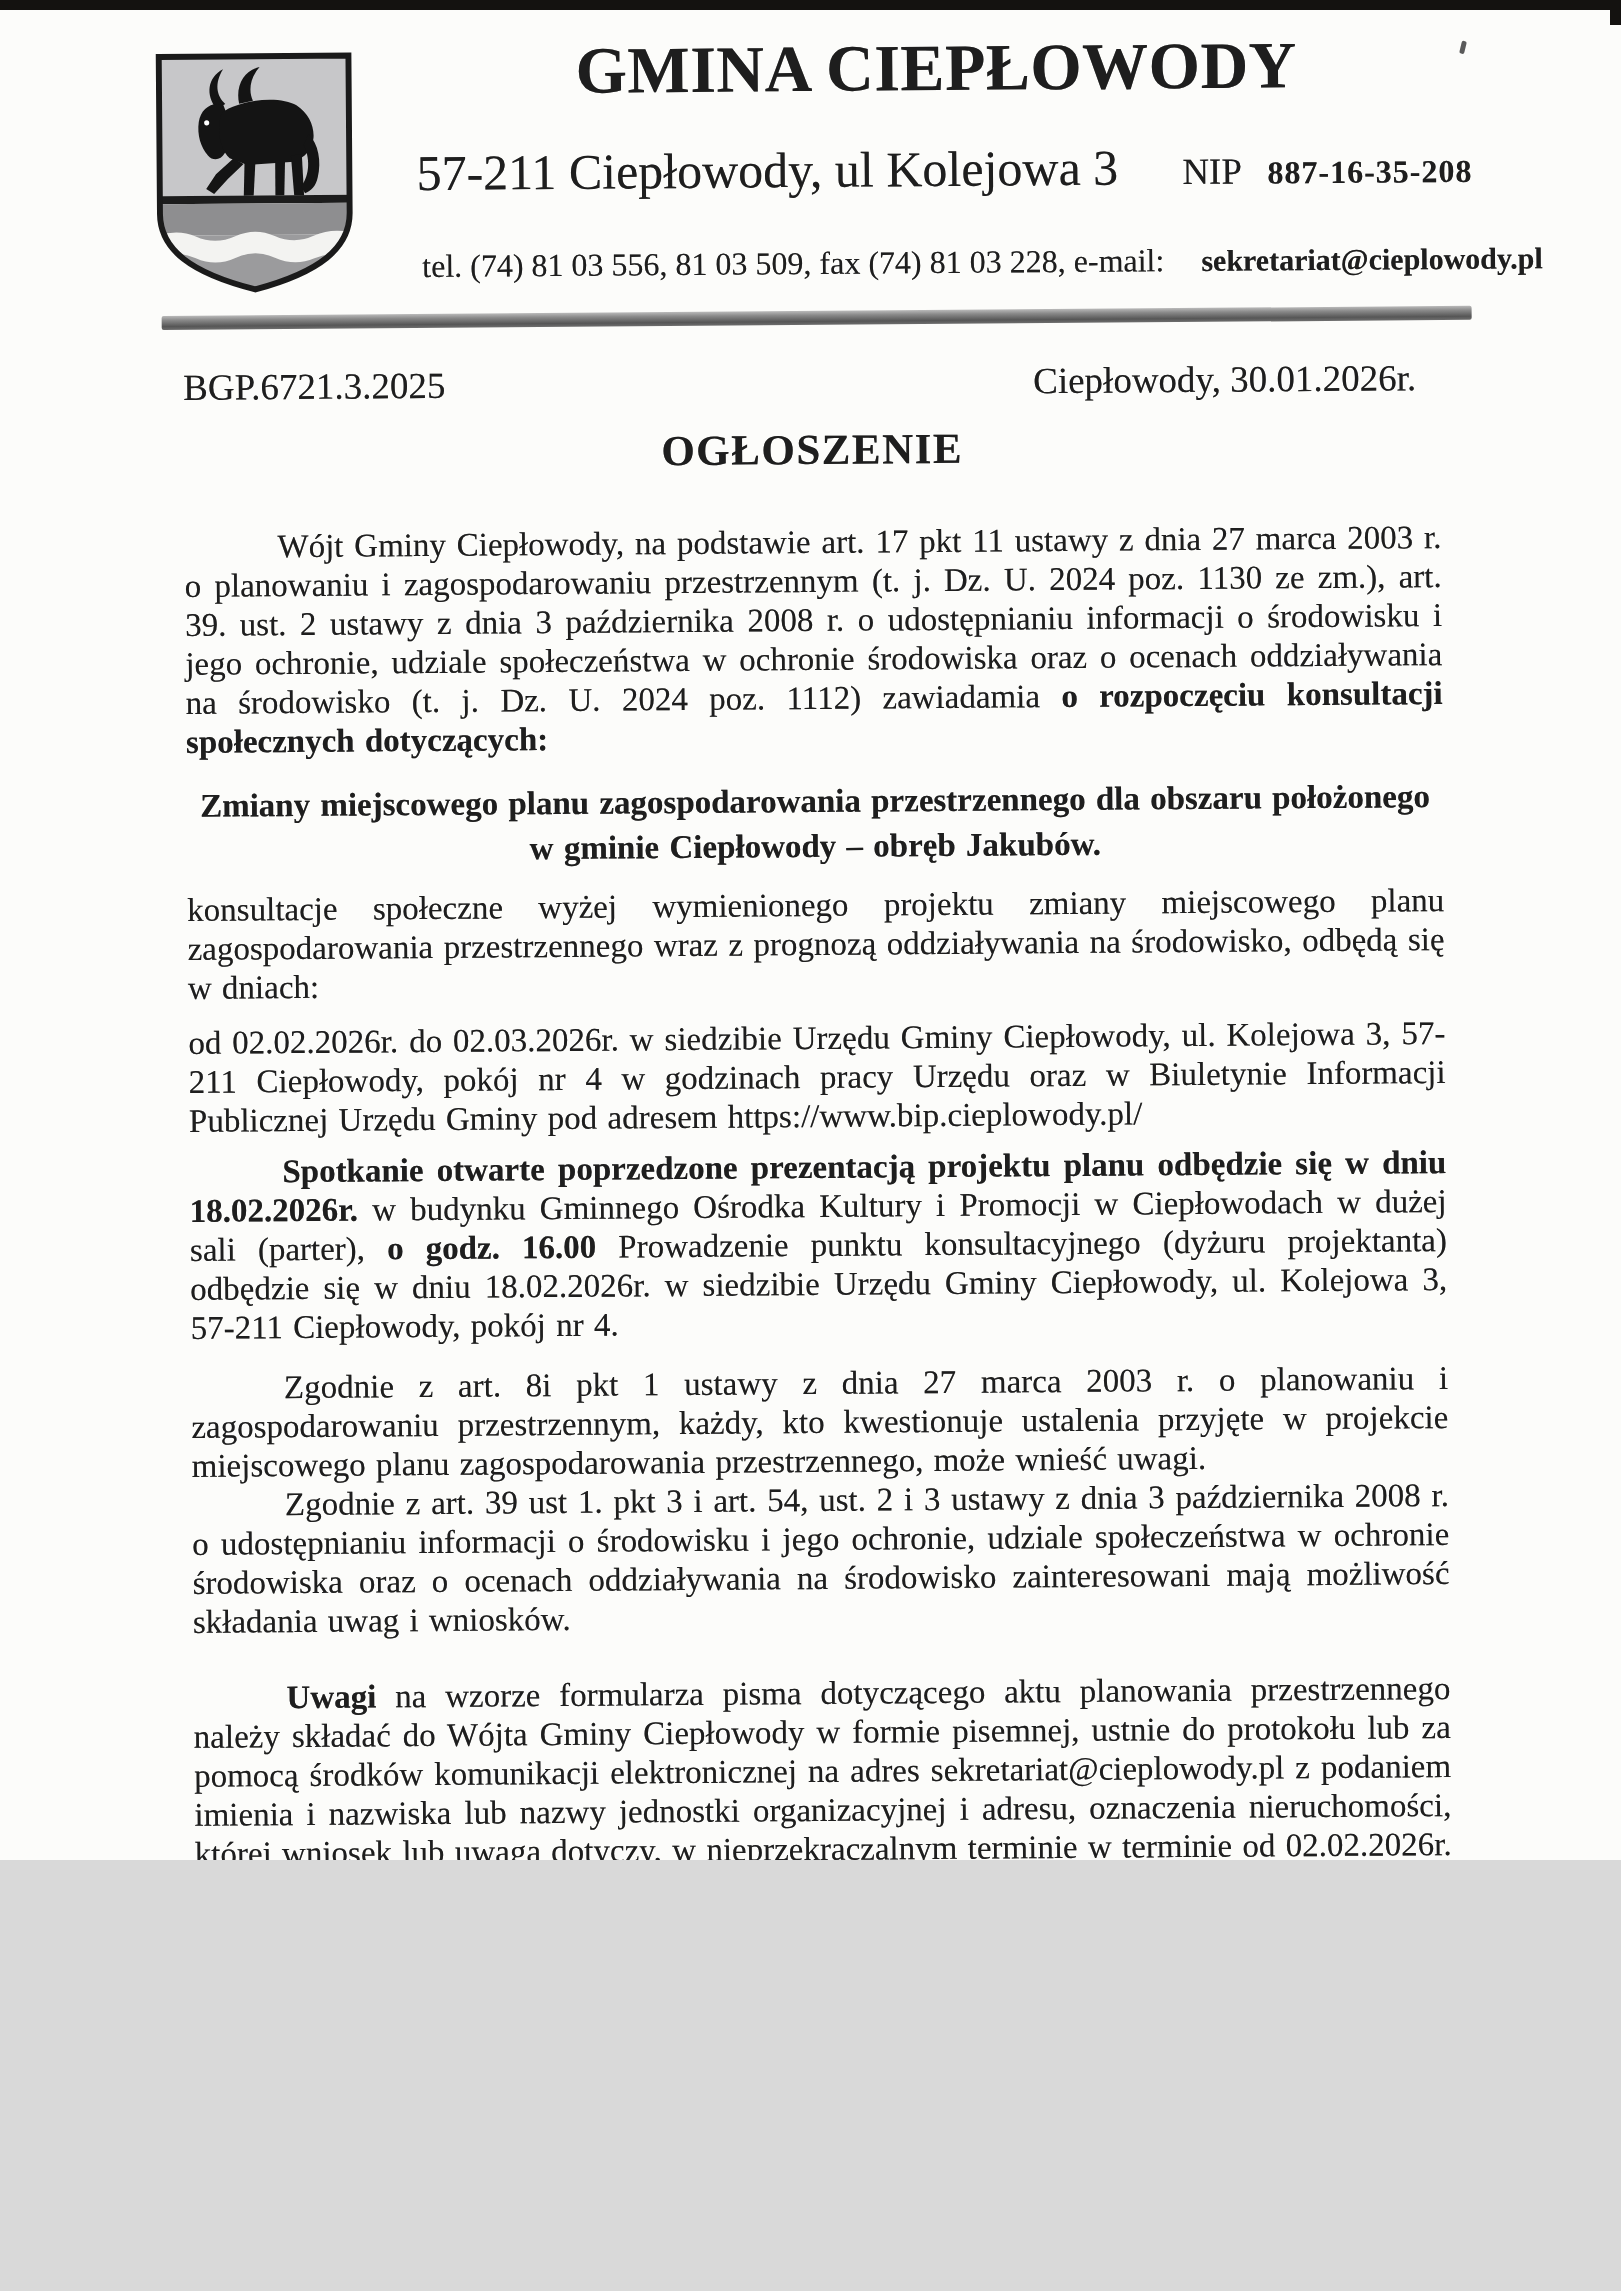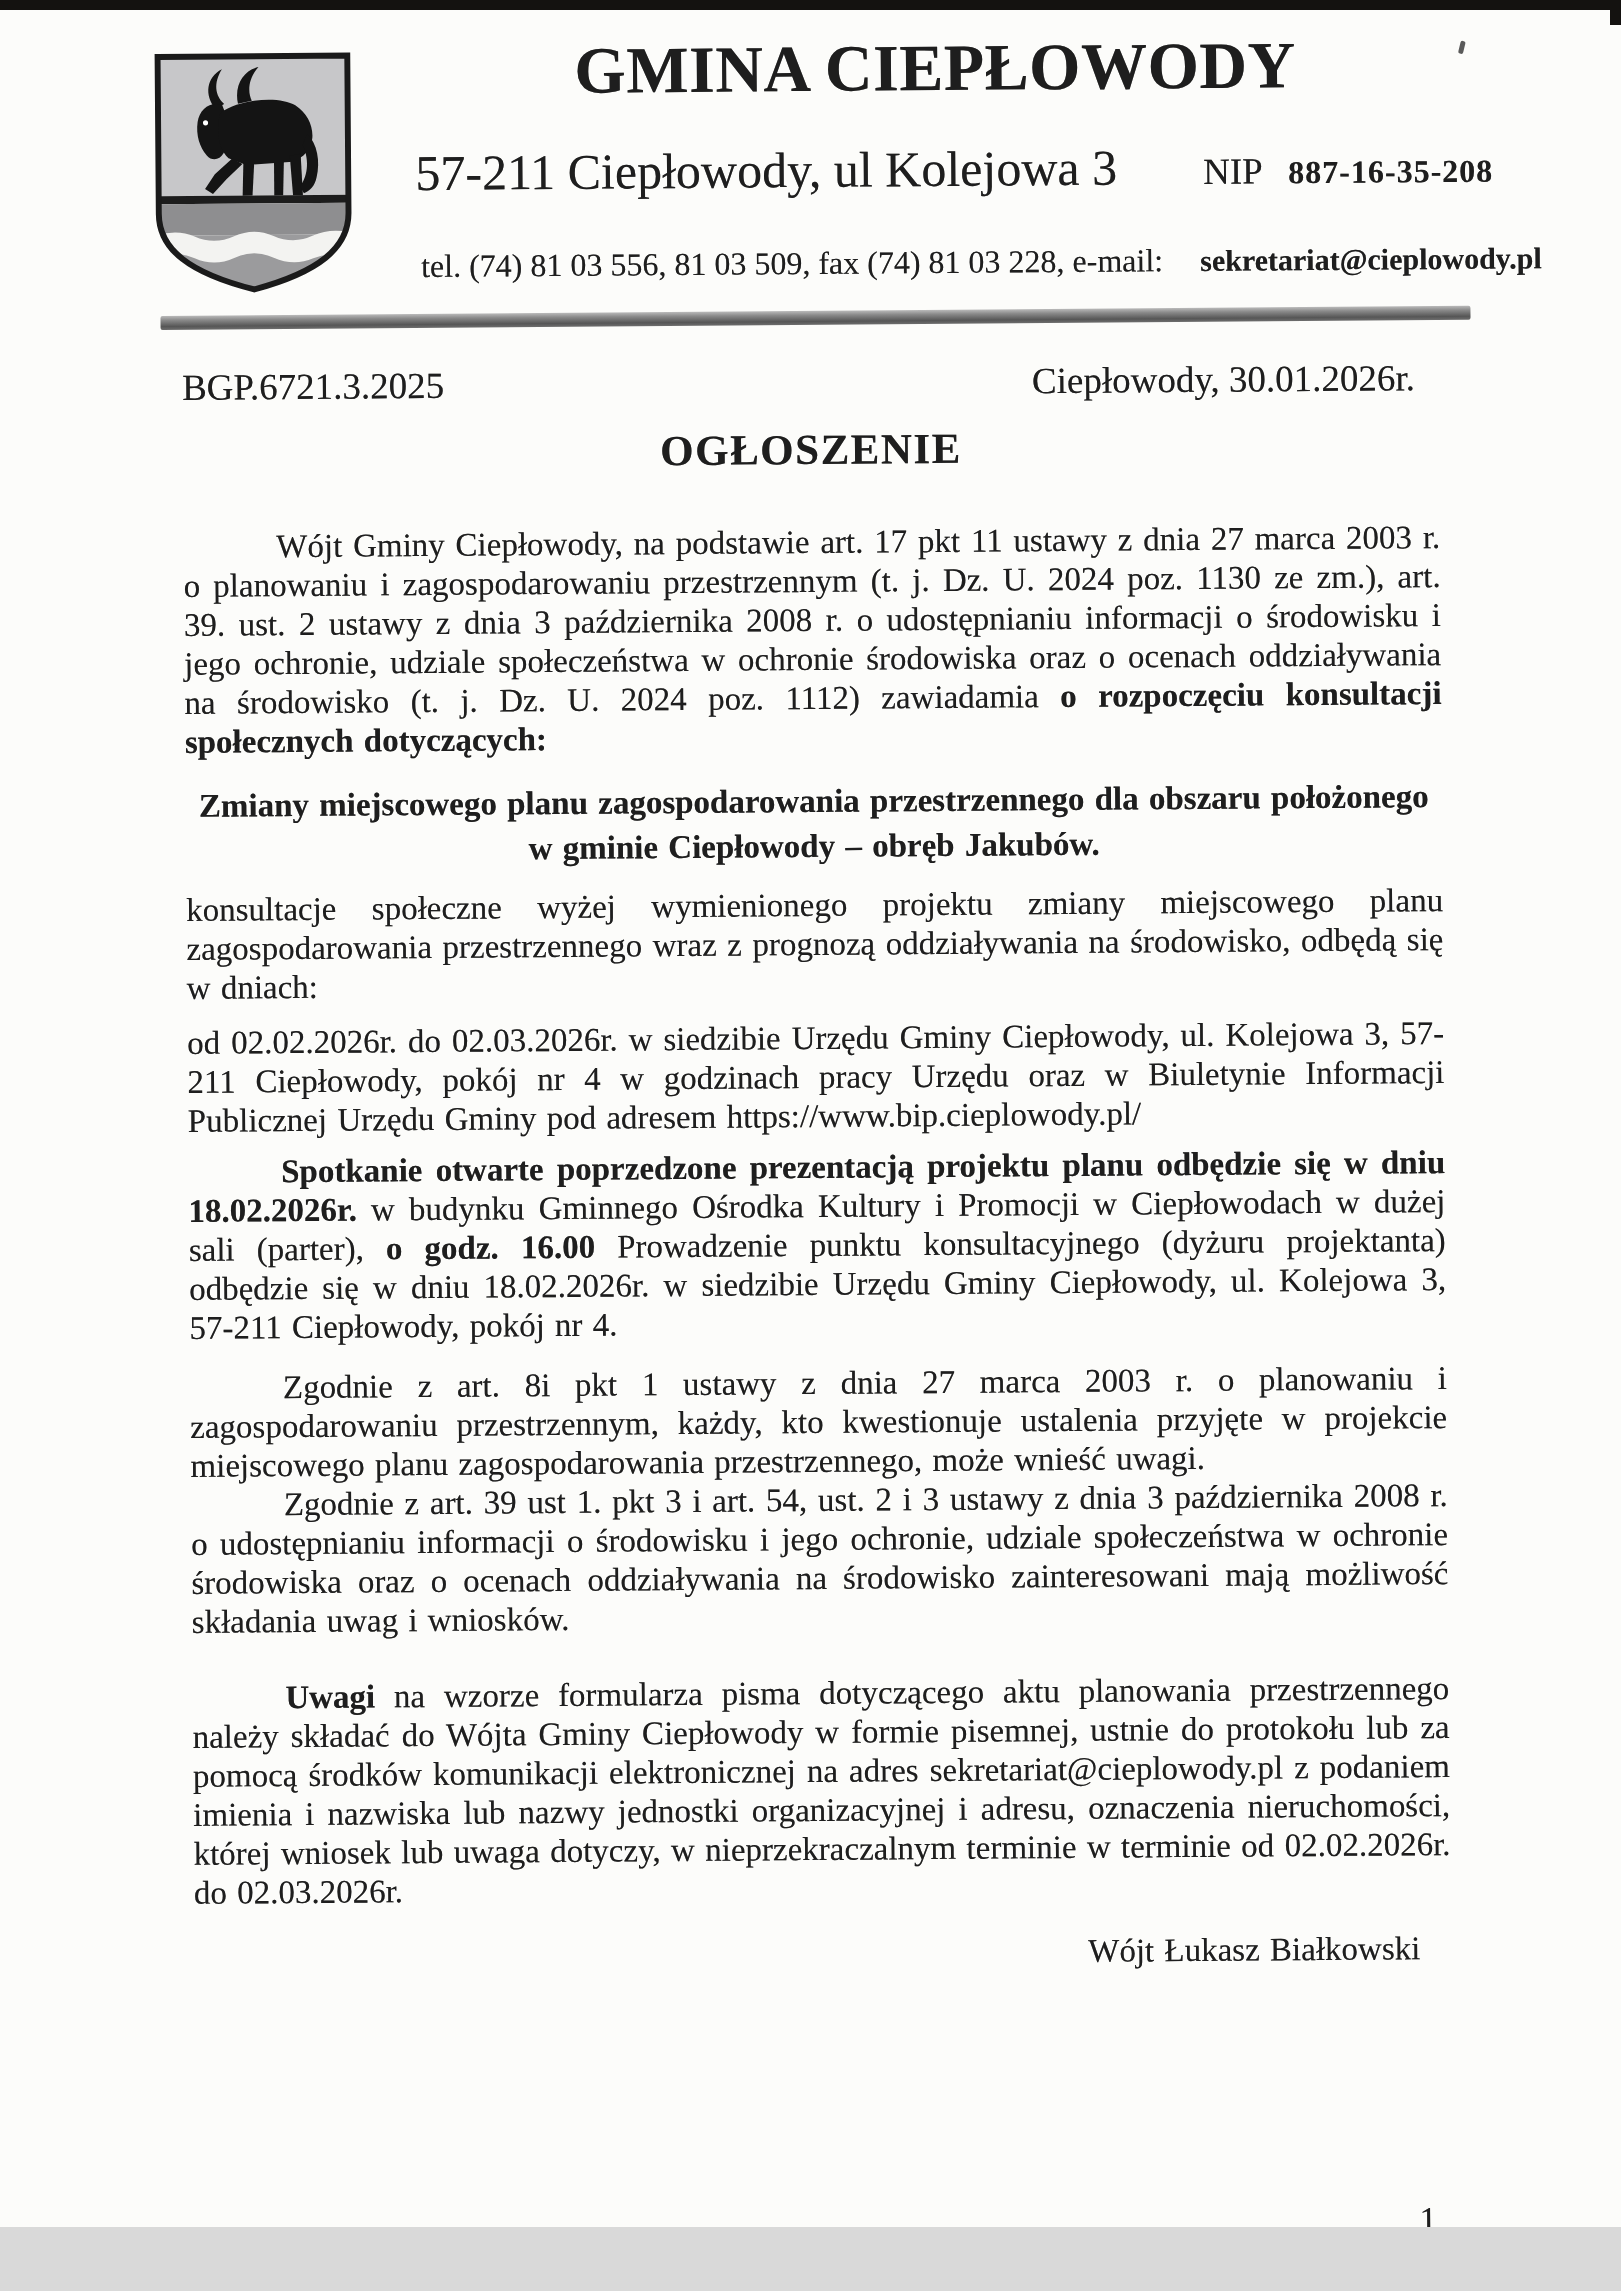--- a/index.html
+++ b/index.html
@@ -1,36 +1,36 @@
 <!DOCTYPE html>
 <html lang="pl"><head>
 <meta charset="utf-8">
 <style>
   html,body{margin:0;padding:0;background:#d9d9d9;}
   .page{
-    position:relative;width:1621px;height:2227px;margin:0 auto;
+    position:relative;width:1621px;height:1860px;margin:0 auto;
     background:#fcfcfa;overflow:hidden;color:#1e1e1e;
     font-family:"Liberation Serif", serif;
     text-shadow:0 0 0.5px rgba(25,25,25,.55);
   }
   .tilt{position:absolute;inset:0;transform:rotate(-0.45deg);transform-origin:50% 40%;}
   
   .scan-topline{position:absolute;top:0;left:0;width:1621px;height:9.8px;background:#141210;}
   .scan-topline .notch{position:absolute;right:0;top:8.8px;width:10.8px;height:16.7px;background:#141210;}
   .scan-speck{position:absolute;left:1466px;top:46px;width:4.9px;height:12.7px;background:#5a5a5a;border-radius:2px;transform:rotate(14deg);}
   
   .crest{position:absolute;left:155px;top:45px;width:208px;height:247px;}
   .crest svg{width:100%;height:100%;display:block;}
   .org-name{
     position:absolute;left:412px;top:31px;width:1059px;text-align:center;
     font-size:66px;font-weight:bold;letter-spacing:0.5px;white-space:nowrap;
   }
   .addr-row{position:absolute;left:421px;top:141px;display:flex;align-items:baseline;white-space:nowrap;}
   .addr{font-size:50px;}
-  .nip-label{font-size:37px;margin-left:86px;text-align:right;}
+  .nip-label{font-size:37px;margin-left:64px;text-align:right;}
   .nip-value{font-size:32px;font-weight:bold;margin-left:25.5px;letter-spacing:1px;}
   .contact-row{position:absolute;left:426px;top:245px;display:flex;align-items:baseline;white-space:nowrap;}
   .contact-text{font-size:32px;}
   .email{font-size:30px;font-weight:bold;margin-left:37px;}
   .separator{
     position:absolute;left:165px;top:311px;width:1310px;height:13.7px;border-radius:2px;
     background:linear-gradient(180deg,#b9b9b9 0%,#8a8a8a 30%,#565656 75%,#6e6e6e 100%);
   }
   
   .ref-row{position:absolute;left:186px;top:361px;width:1233px;display:flex;justify-content:space-between;font-size:37px;}

